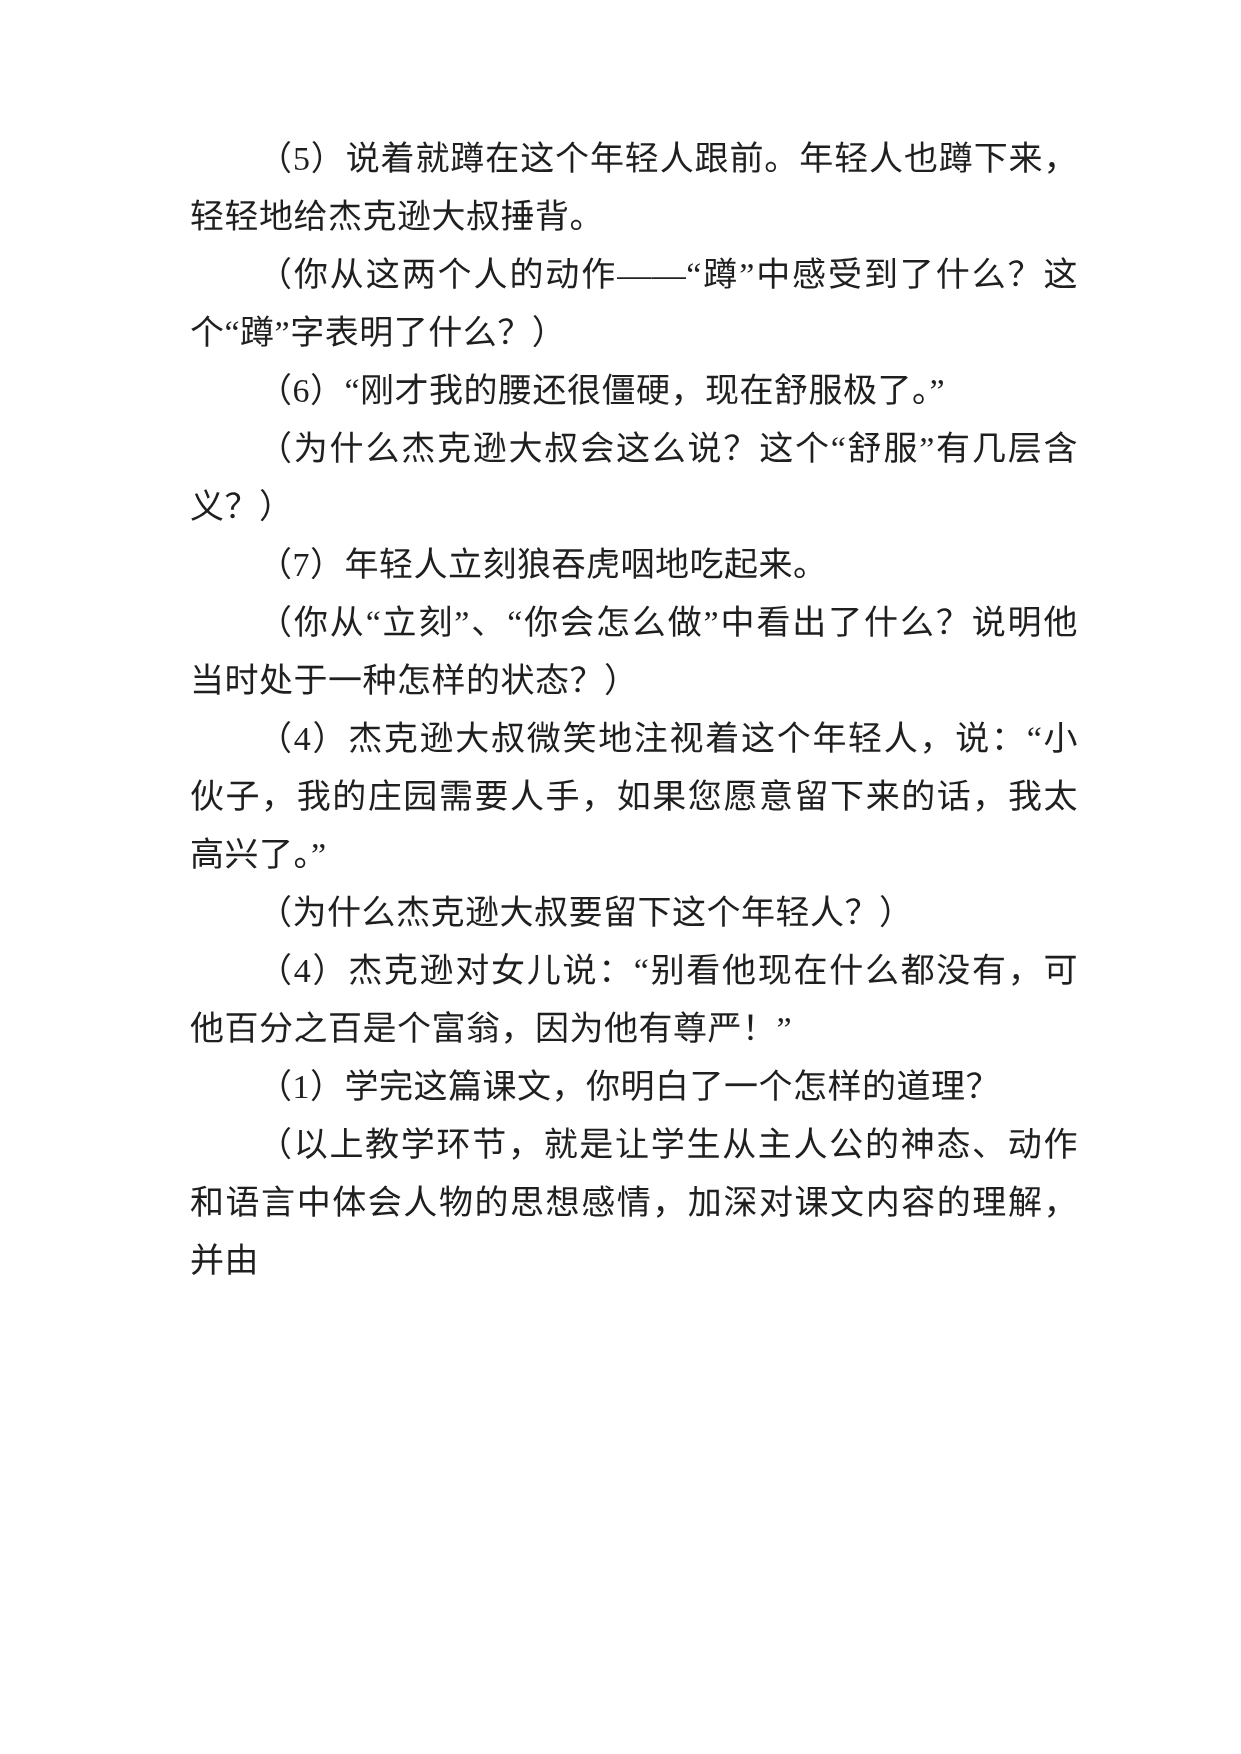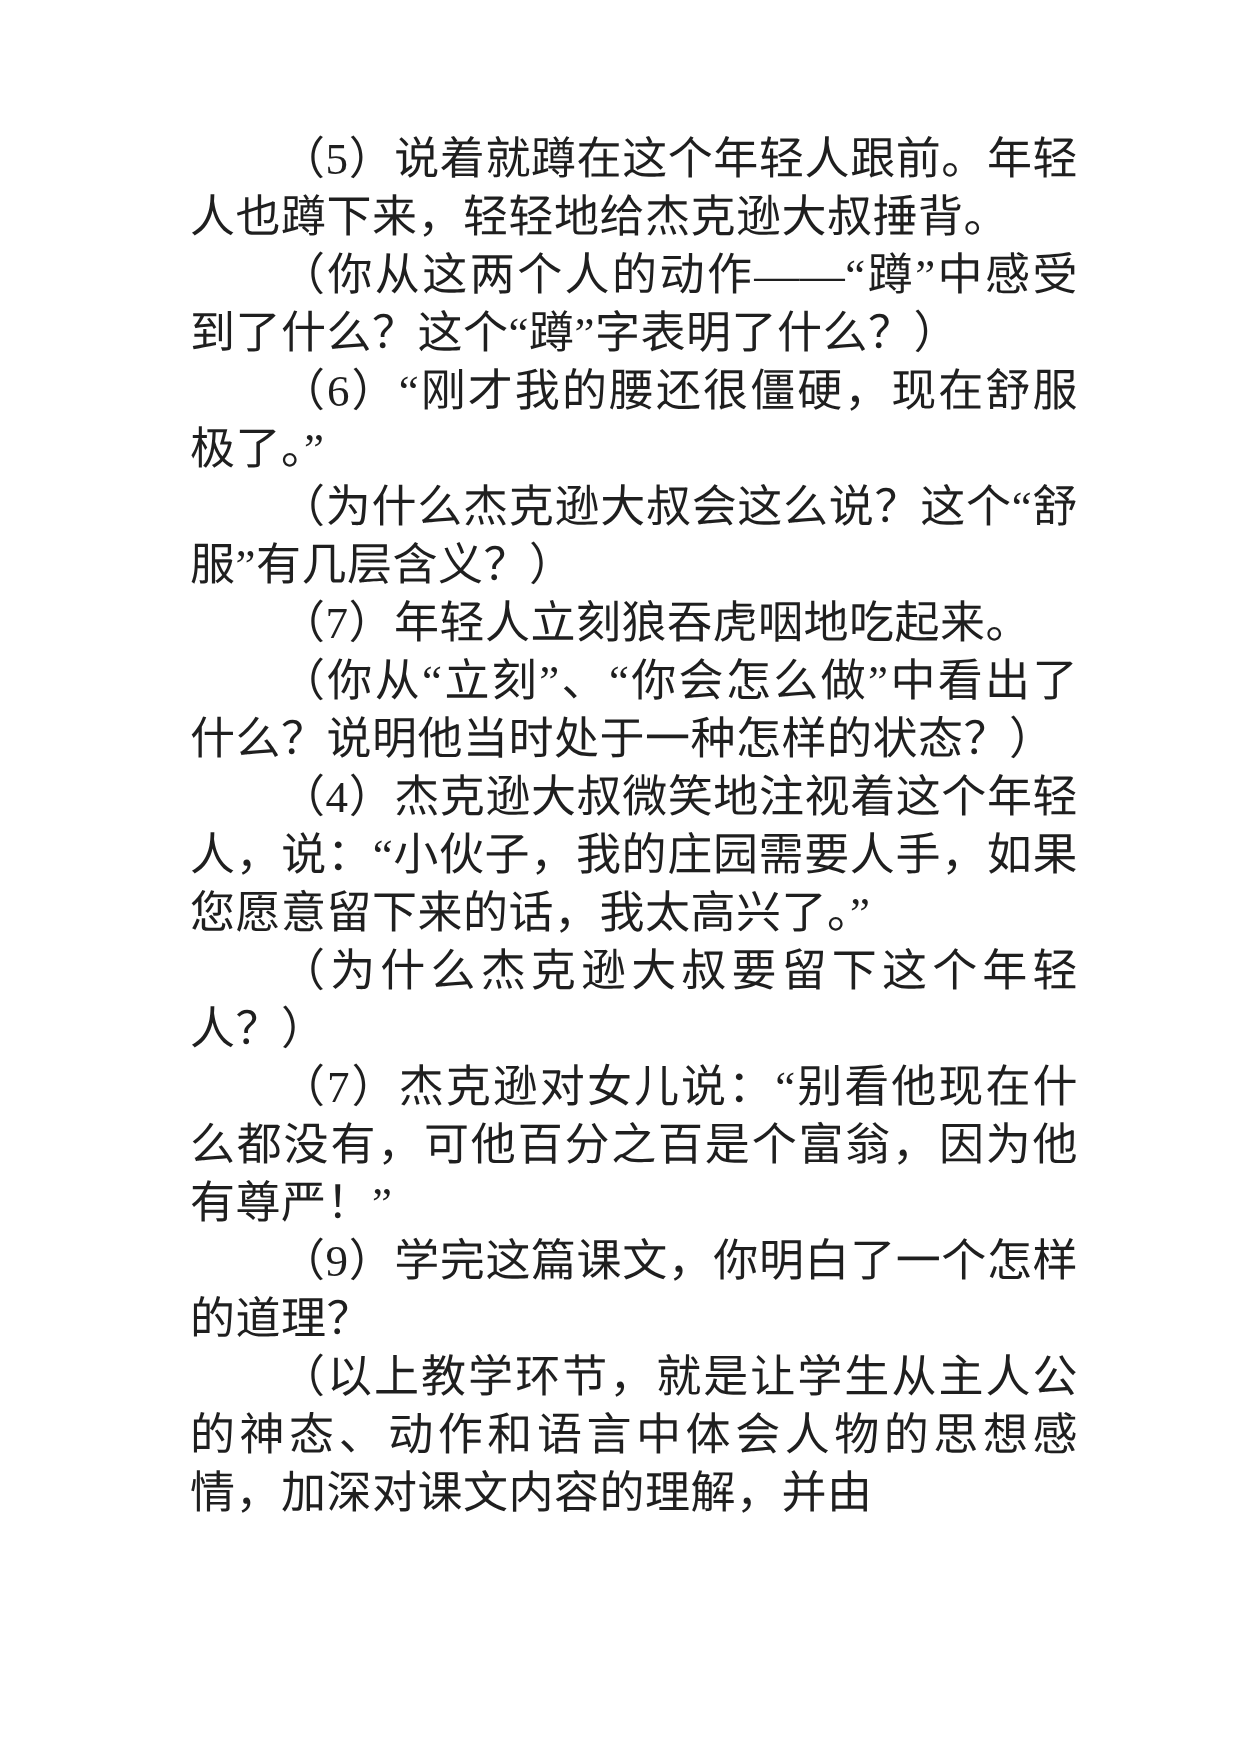--- a/index.html
+++ b/index.html
@@ -23,21 +23,21 @@
   }
   .textblock {
     position: absolute;
     left: 190px;
     top: 130px;
     width: 888px;
   }
   .para {
     margin: 0;
     padding: 0;
-    font-size: 45px;
+    font-size: 34px;
     line-height: 58px;
     letter-spacing: 0.5px;
     color: #1f1f1f;
     font-weight: 400;
     text-align: justify;
     text-justify: inter-ideograph;
     text-indent: 2em;
     word-break: normal;
     overflow-wrap: break-word;
     font-kerning: none;
@@ -49,17 +49,17 @@
 <div class="sheet">
   <div class="textblock" id="paragraph-container" style="color: rgb(31, 31, 31);">
       <p class="para">（5）说着就蹲在这个年轻人跟前。年轻人也蹲下来，轻轻地给杰克逊大叔捶背。</p>
       <p class="para">（你从这两个人的动作——“蹲”中感受到了什么？这个“蹲”字表明了什么？）</p>
       <p class="para">（6）“刚才我的腰还很僵硬，现在舒服极了。”</p>
       <p class="para">（为什么杰克逊大叔会这么说？这个“舒服”有几层含义？）</p>
       <p class="para">（7）年轻人立刻狼吞虎咽地吃起来。</p>
       <p class="para">（你从“立刻”、“你会怎么做”中看出了什么？说明他当时处于一种怎样的状态？）</p>
       <p class="para">（4）杰克逊大叔微笑地注视着这个年轻人，说：“小伙子，我的庄园需要人手，如果您愿意留下来的话，我太高兴了。”</p>
       <p class="para">（为什么杰克逊大叔要留下这个年轻人？）</p>
-      <p class="para">（7）杰克逊对女儿说：“别看他现在什么都没有，可他百分之百是个富翁，因为他有尊严！”</p>
-      <p class="para">（9）学完这篇课文，你明白了一个怎样的道理？</p>
+      <p class="para">（4）杰克逊对女儿说：“别看他现在什么都没有，可他百分之百是个富翁，因为他有尊严！”</p>
+      <p class="para">（1）学完这篇课文，你明白了一个怎样的道理？</p>
       <p class="para">（以上教学环节，就是让学生从主人公的神态、动作和语言中体会人物的思想感情，加深对课文内容的理解，并由</p>
     </div>
 </div>
 
 </body></html>

